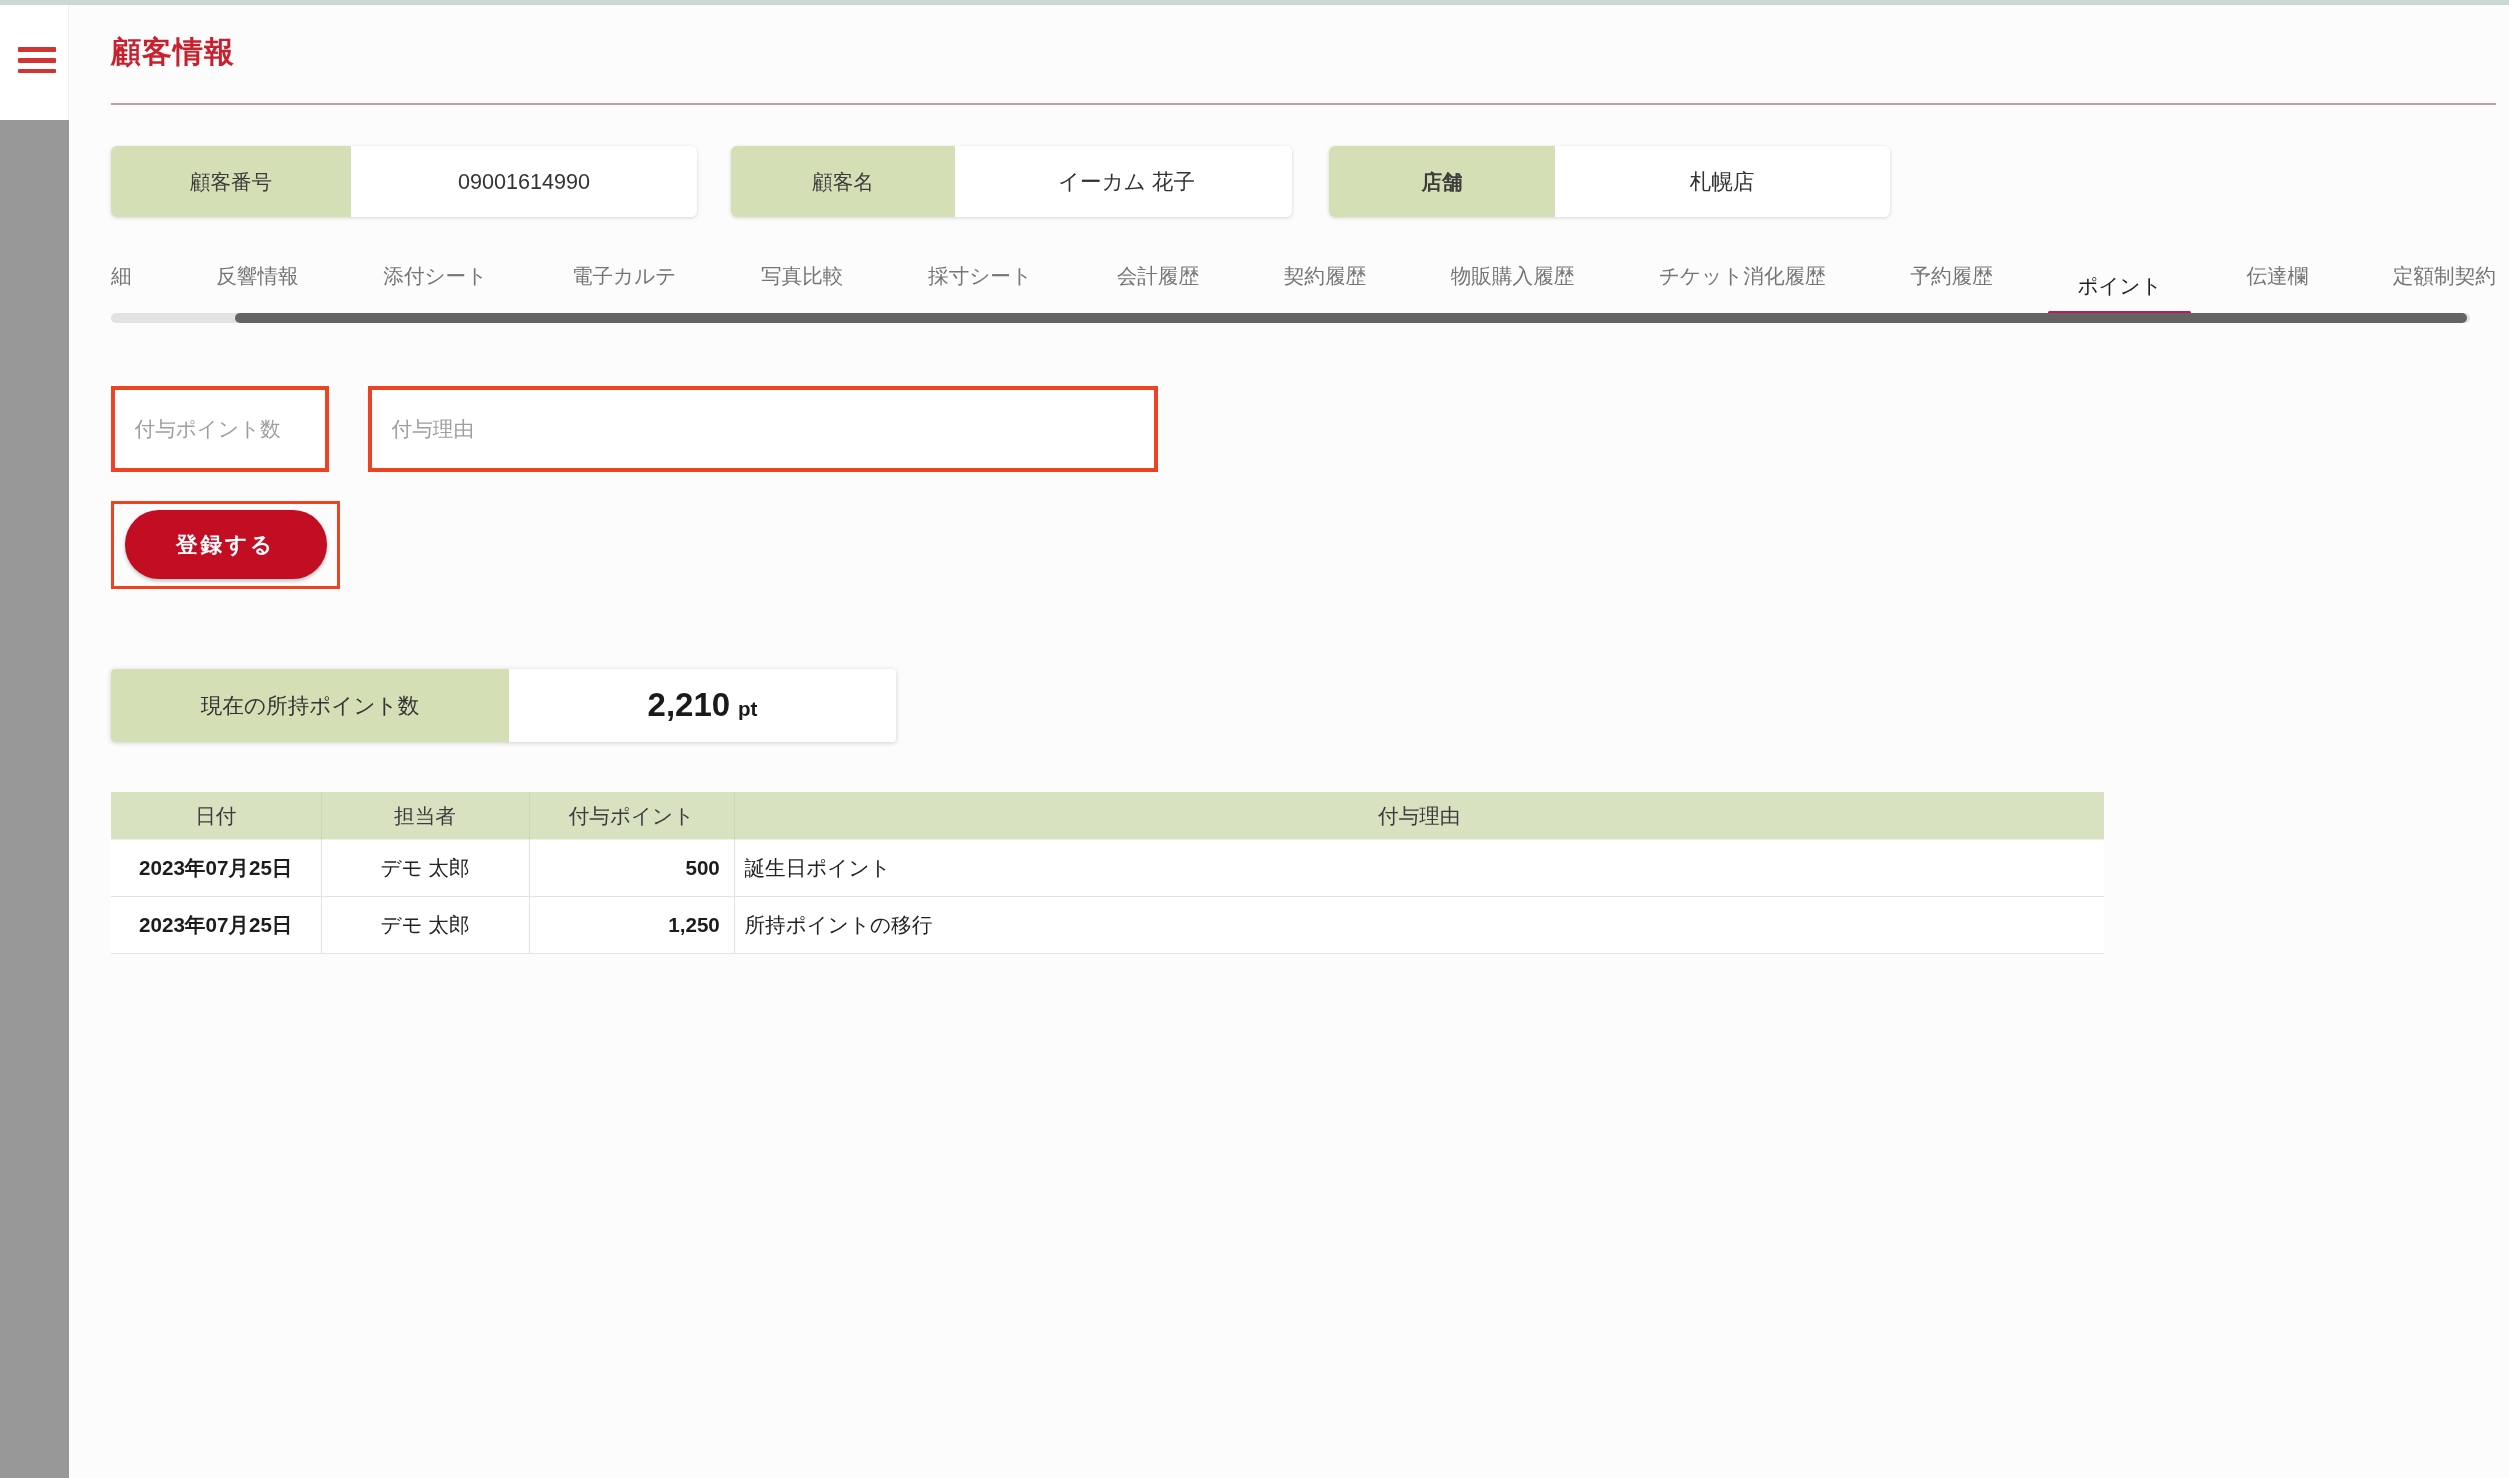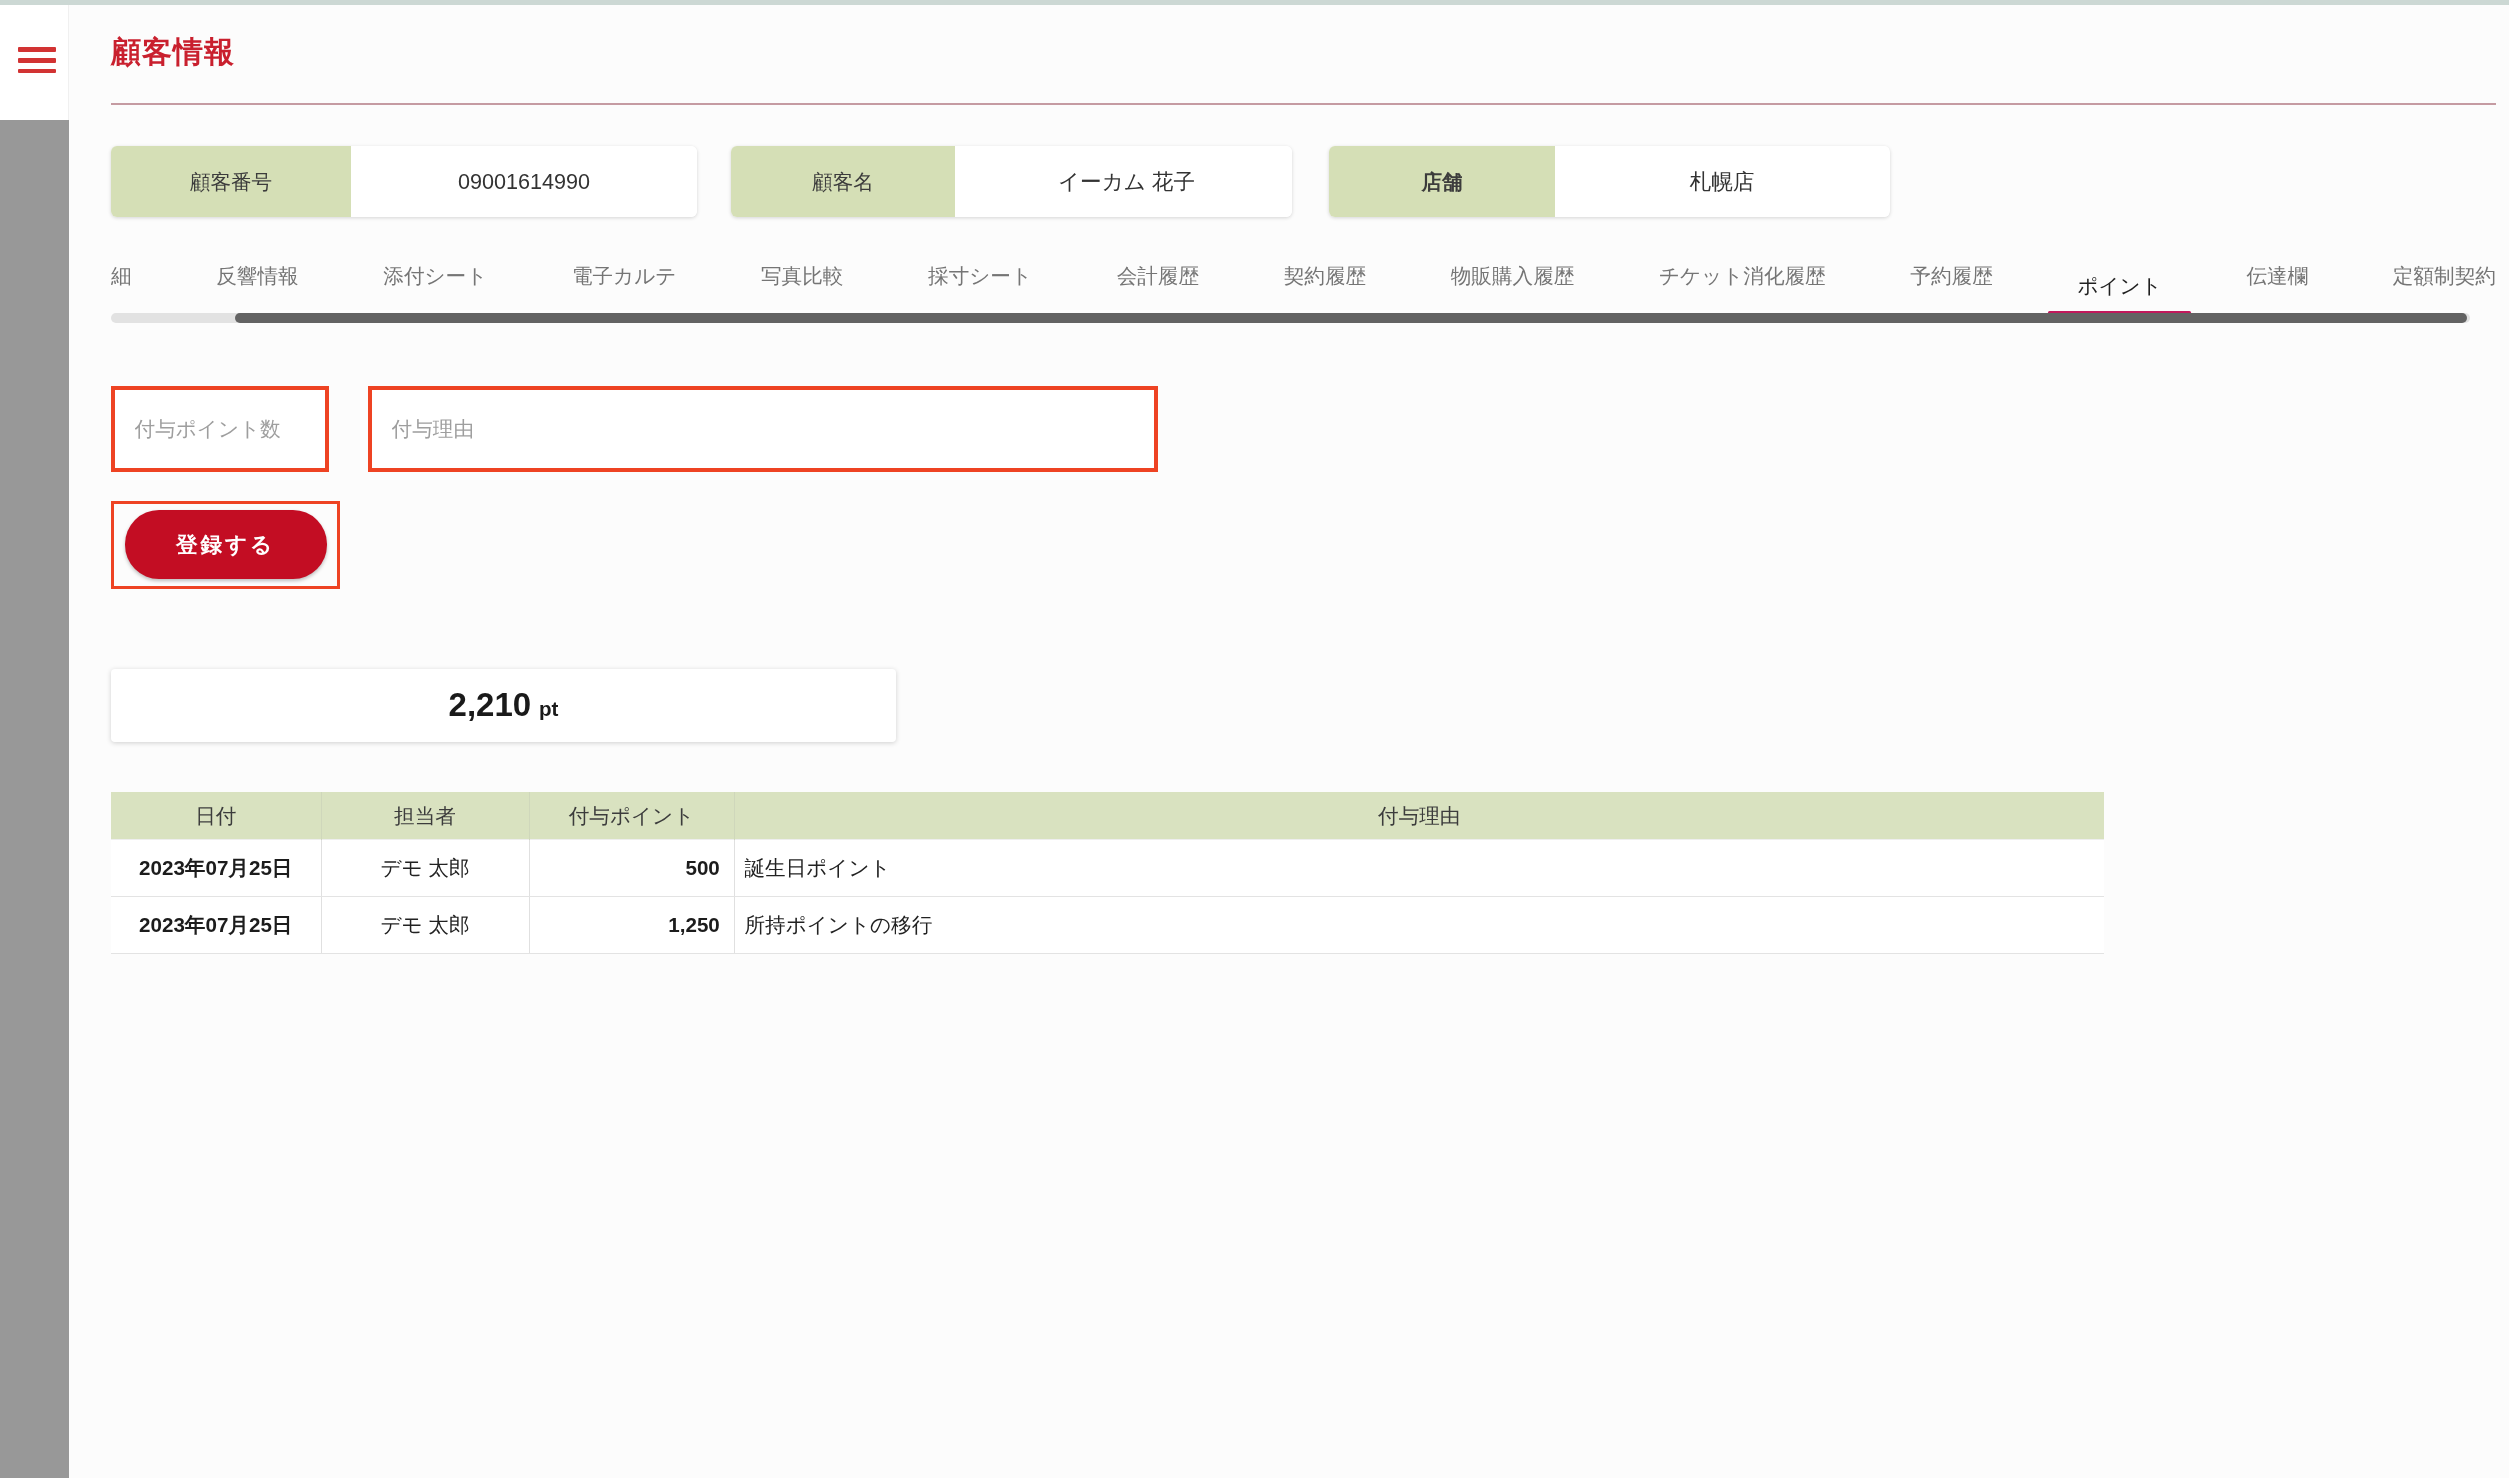--- a/index.html
+++ b/index.html
@@ -131,20 +131,21 @@
   <div class="grant-form">
     <input class="grant-input input-points" type="text" value="" placeholder="付与ポイント数" style="">
     <input class="grant-input input-reason" type="text" value="" placeholder="付与理由" style="">
   </div>
 
   <div class="register-wrap">
     <button class="register-btn">登録する</button>
   </div>
 
   <div class="points-card">
+    <div class="lbl">現在の所持ポイント数</div>
     <div class="val">
       <span class="num">2,210</span>
       <span class="unit">pt</span>
     </div>
   </div>
 
   <table class="history-table">
     <thead>
       <tr>
         <th class="col-date">日付</th>

